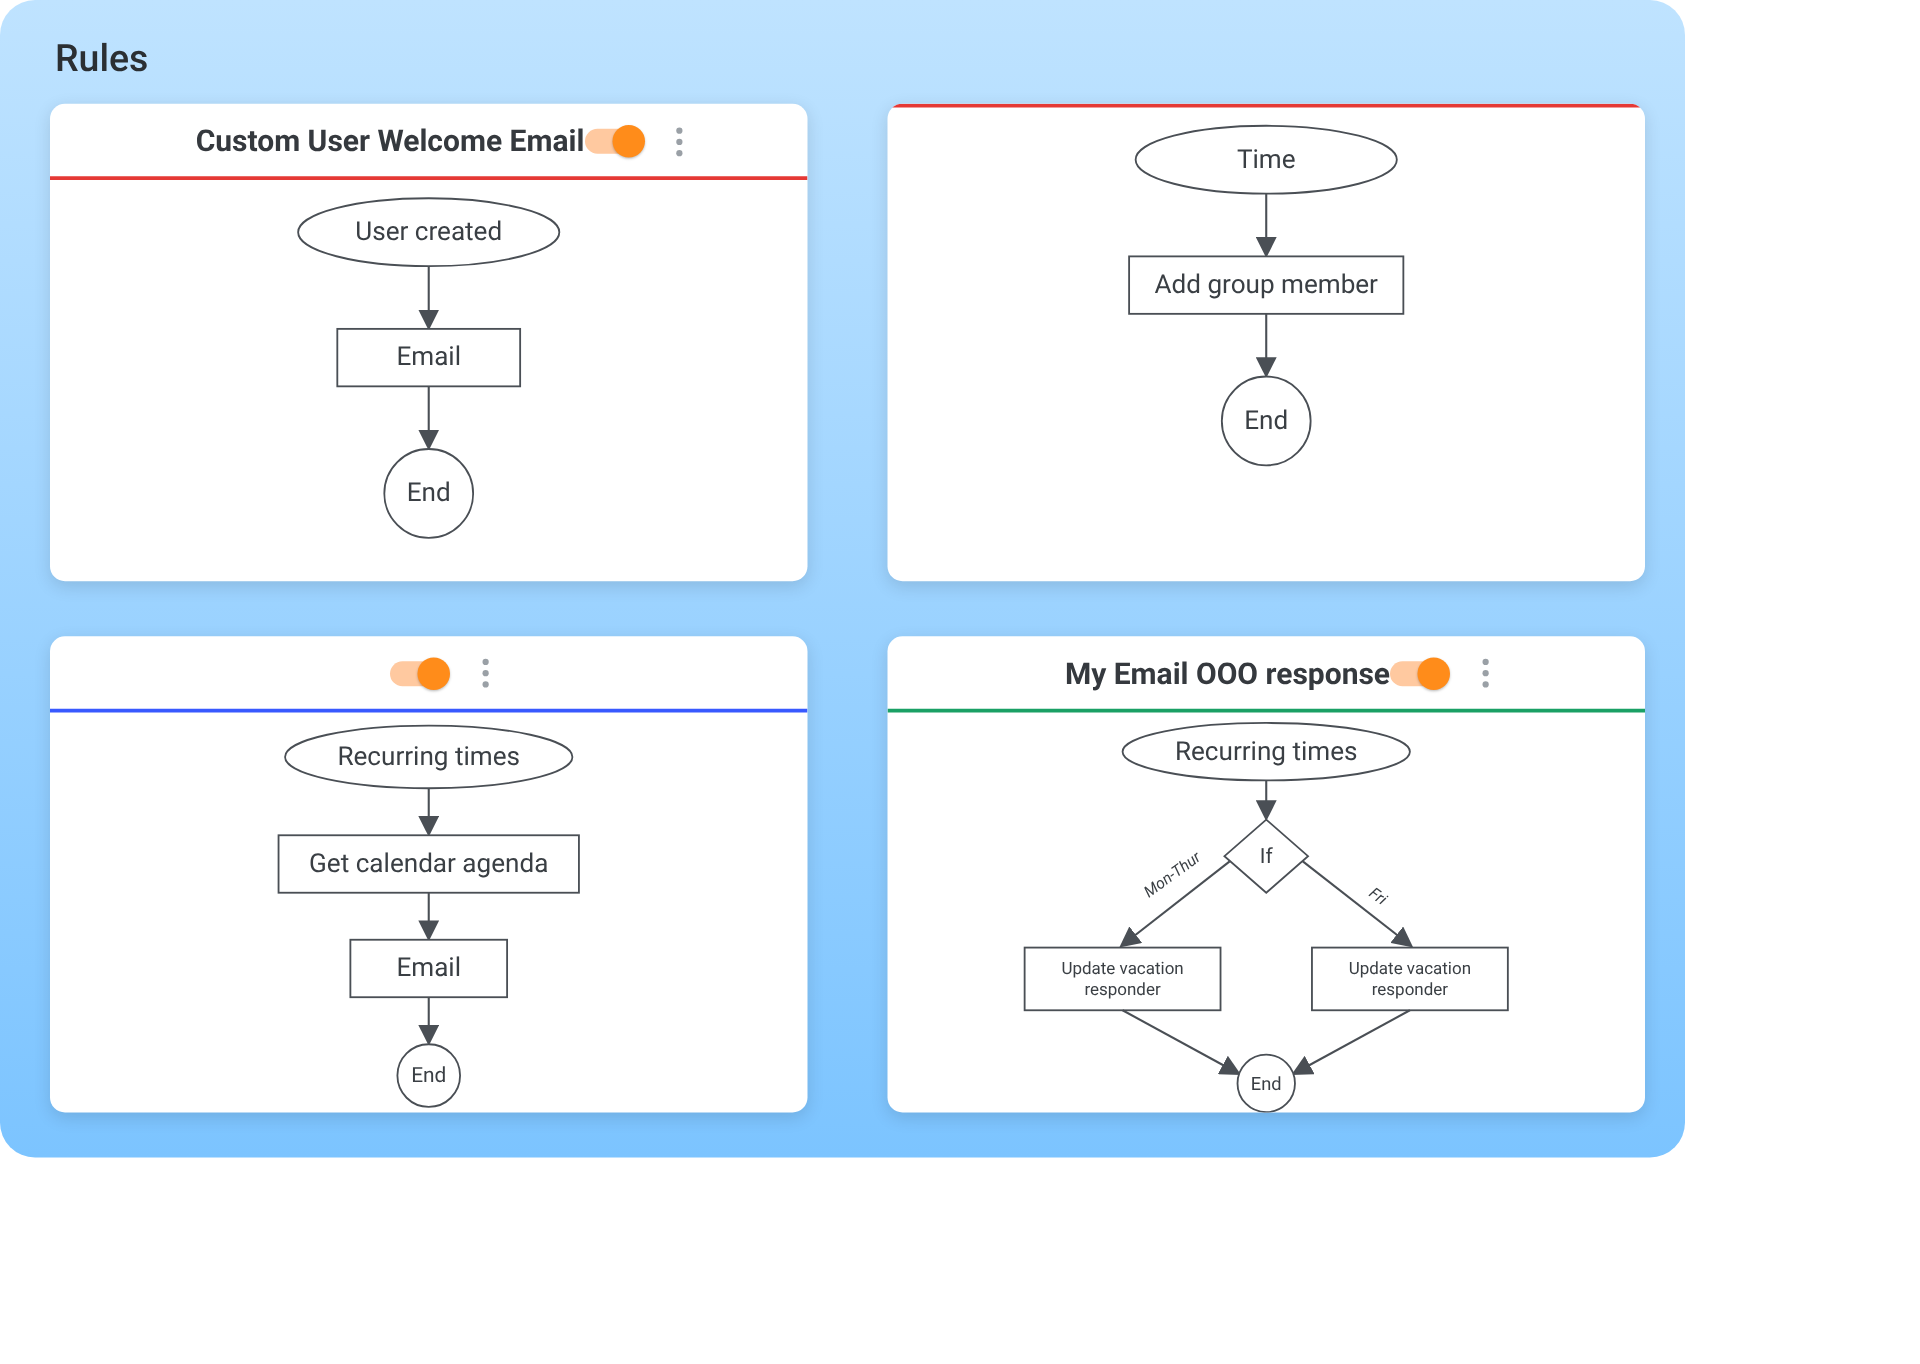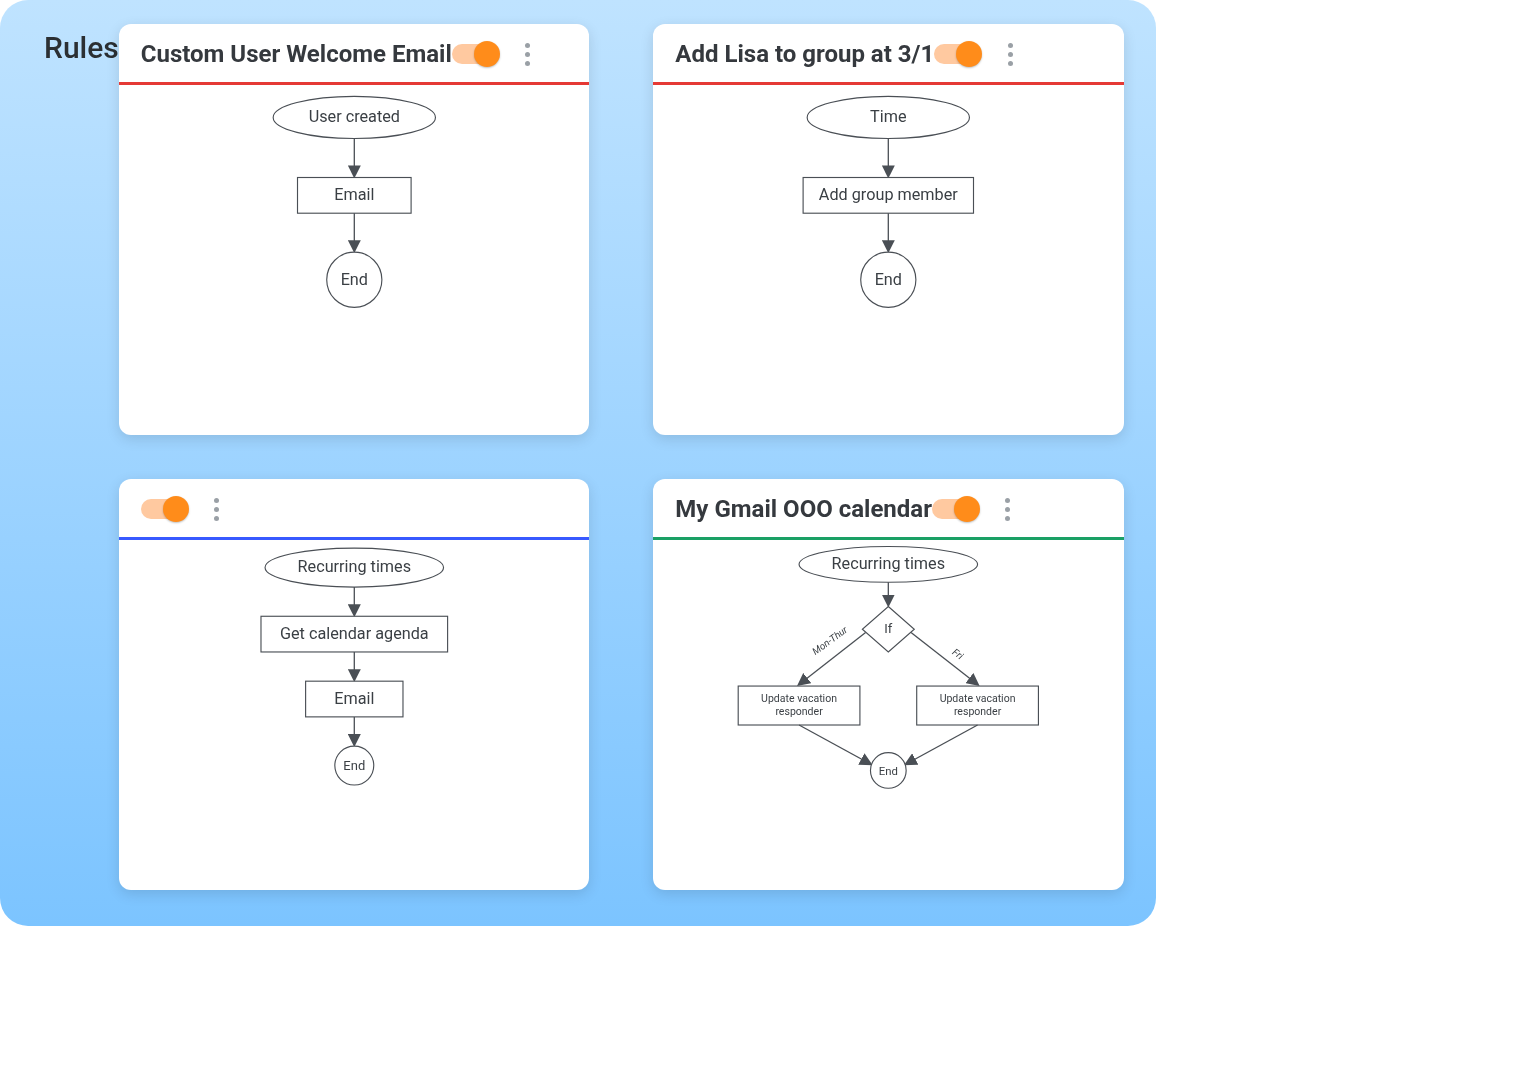--- a/index.html
+++ b/index.html
@@ -6,27 +6,27 @@
   body {
     font-family: -apple-system, BlinkMacSystemFont, "Segoe UI", Roboto, "Helvetica Neue", Arial, sans-serif;
     background: #fff;
     width: 1536px;
     height: 1091px;
     display: flex;
     align-items: flex-start;
     justify-content: flex-start;
   }
   .panel {
-    width: 1156px;
+    width: 1348px;
     height: 926px;
     background: linear-gradient(180deg, #bfe3ff 0%, #7cc4ff 100%);
     border-radius: 28px;
     padding: 24px 32px 36px 40px;
     display: flex;
-    flex-direction: row;
+    flex-direction: column;
   }
   .panel-title {
     font-size: 30px;
     font-weight: 500;
     color: #2b2f33;
     margin: 6px 0 18px 4px;
   }
   .grid {
     flex: 1;
     display: grid;
@@ -38,22 +38,23 @@
     background: #fff;
     border-radius: 12px;
     box-shadow: 0 4px 14px rgba(0,0,0,0.12);
     display: flex;
     flex-direction: column;
     overflow: hidden;
   }
   .card-header {
     display: flex;
     align-items: center;
-    justify-content: flex-start;
+    justify-content: center;
     padding: 14px 12px 12px 22px;
+    margin-left: 16px;
   }
   .card-title {
     font-size: 24px;
     font-weight: 700;
     color: #35393e;
   }
   .card-header-right {
     display: flex;
     align-items: center;
     gap: 18px;
@@ -153,33 +154,20 @@
 
           <line class="arrow" x1="290" y1="158" x2="290" y2="204" marker-end="url(#ah1)"></line>
 
           <circle class="node-stroke" cx="290" cy="240" r="34"></circle>
           <text x="290" y="246" text-anchor="middle" font-size="20">End</text>
         </svg>
       </div>
     </div>
 
     <div class="card">
-      <div class="card-header">
-        <div class="card-title">Add Lisa to group at 3/1</div>
-        <div class="card-header-right">
-          <div class="toggle">
-              <div class="knob"></div>
-            </div>
-          <div class="kebab">
-              <span></span>
-              <span></span>
-              <span></span>
-            </div>
-        </div>
-      </div>
       <div class="divider red"></div>
       <div class="card-body">
         <svg class="diagram" viewBox="0 0 580 300" preserveAspectRatio="xMidYMid meet">
           <defs>
             <marker id="ah2" markerWidth="10" markerHeight="10" refX="8" refY="5" orient="auto">
                 <path class="arrowhead" d="M0,0 L10,5 L0,10 z"></path>
               </marker>
           </defs>
           <ellipse class="node-stroke" cx="290" cy="40" rx="100" ry="26"></ellipse>
           <text x="290" y="46" text-anchor="middle" font-size="20">Time</text>
@@ -224,21 +212,21 @@
           <text x="290" y="202" text-anchor="middle" font-size="20">Email</text>
           <line class="arrow" x1="290" y1="218" x2="290" y2="252" marker-end="url(#ah3)"></line>
           <circle class="node-stroke" cx="290" cy="278" r="24"></circle>
           <text x="290" y="283" text-anchor="middle" font-size="16">End</text>
         </svg>
       </div>
     </div>
 
     <div class="card">
       <div class="card-header">
-        <div class="card-title">My Gmail OOO calendar</div>
+        <div class="card-title">My Email OOO response</div>
         <div class="card-header-right">
           <div class="toggle">
               <div class="knob"></div>
             </div>
           <div class="kebab">
               <span></span>
               <span></span>
               <span></span>
             </div>
         </div>

